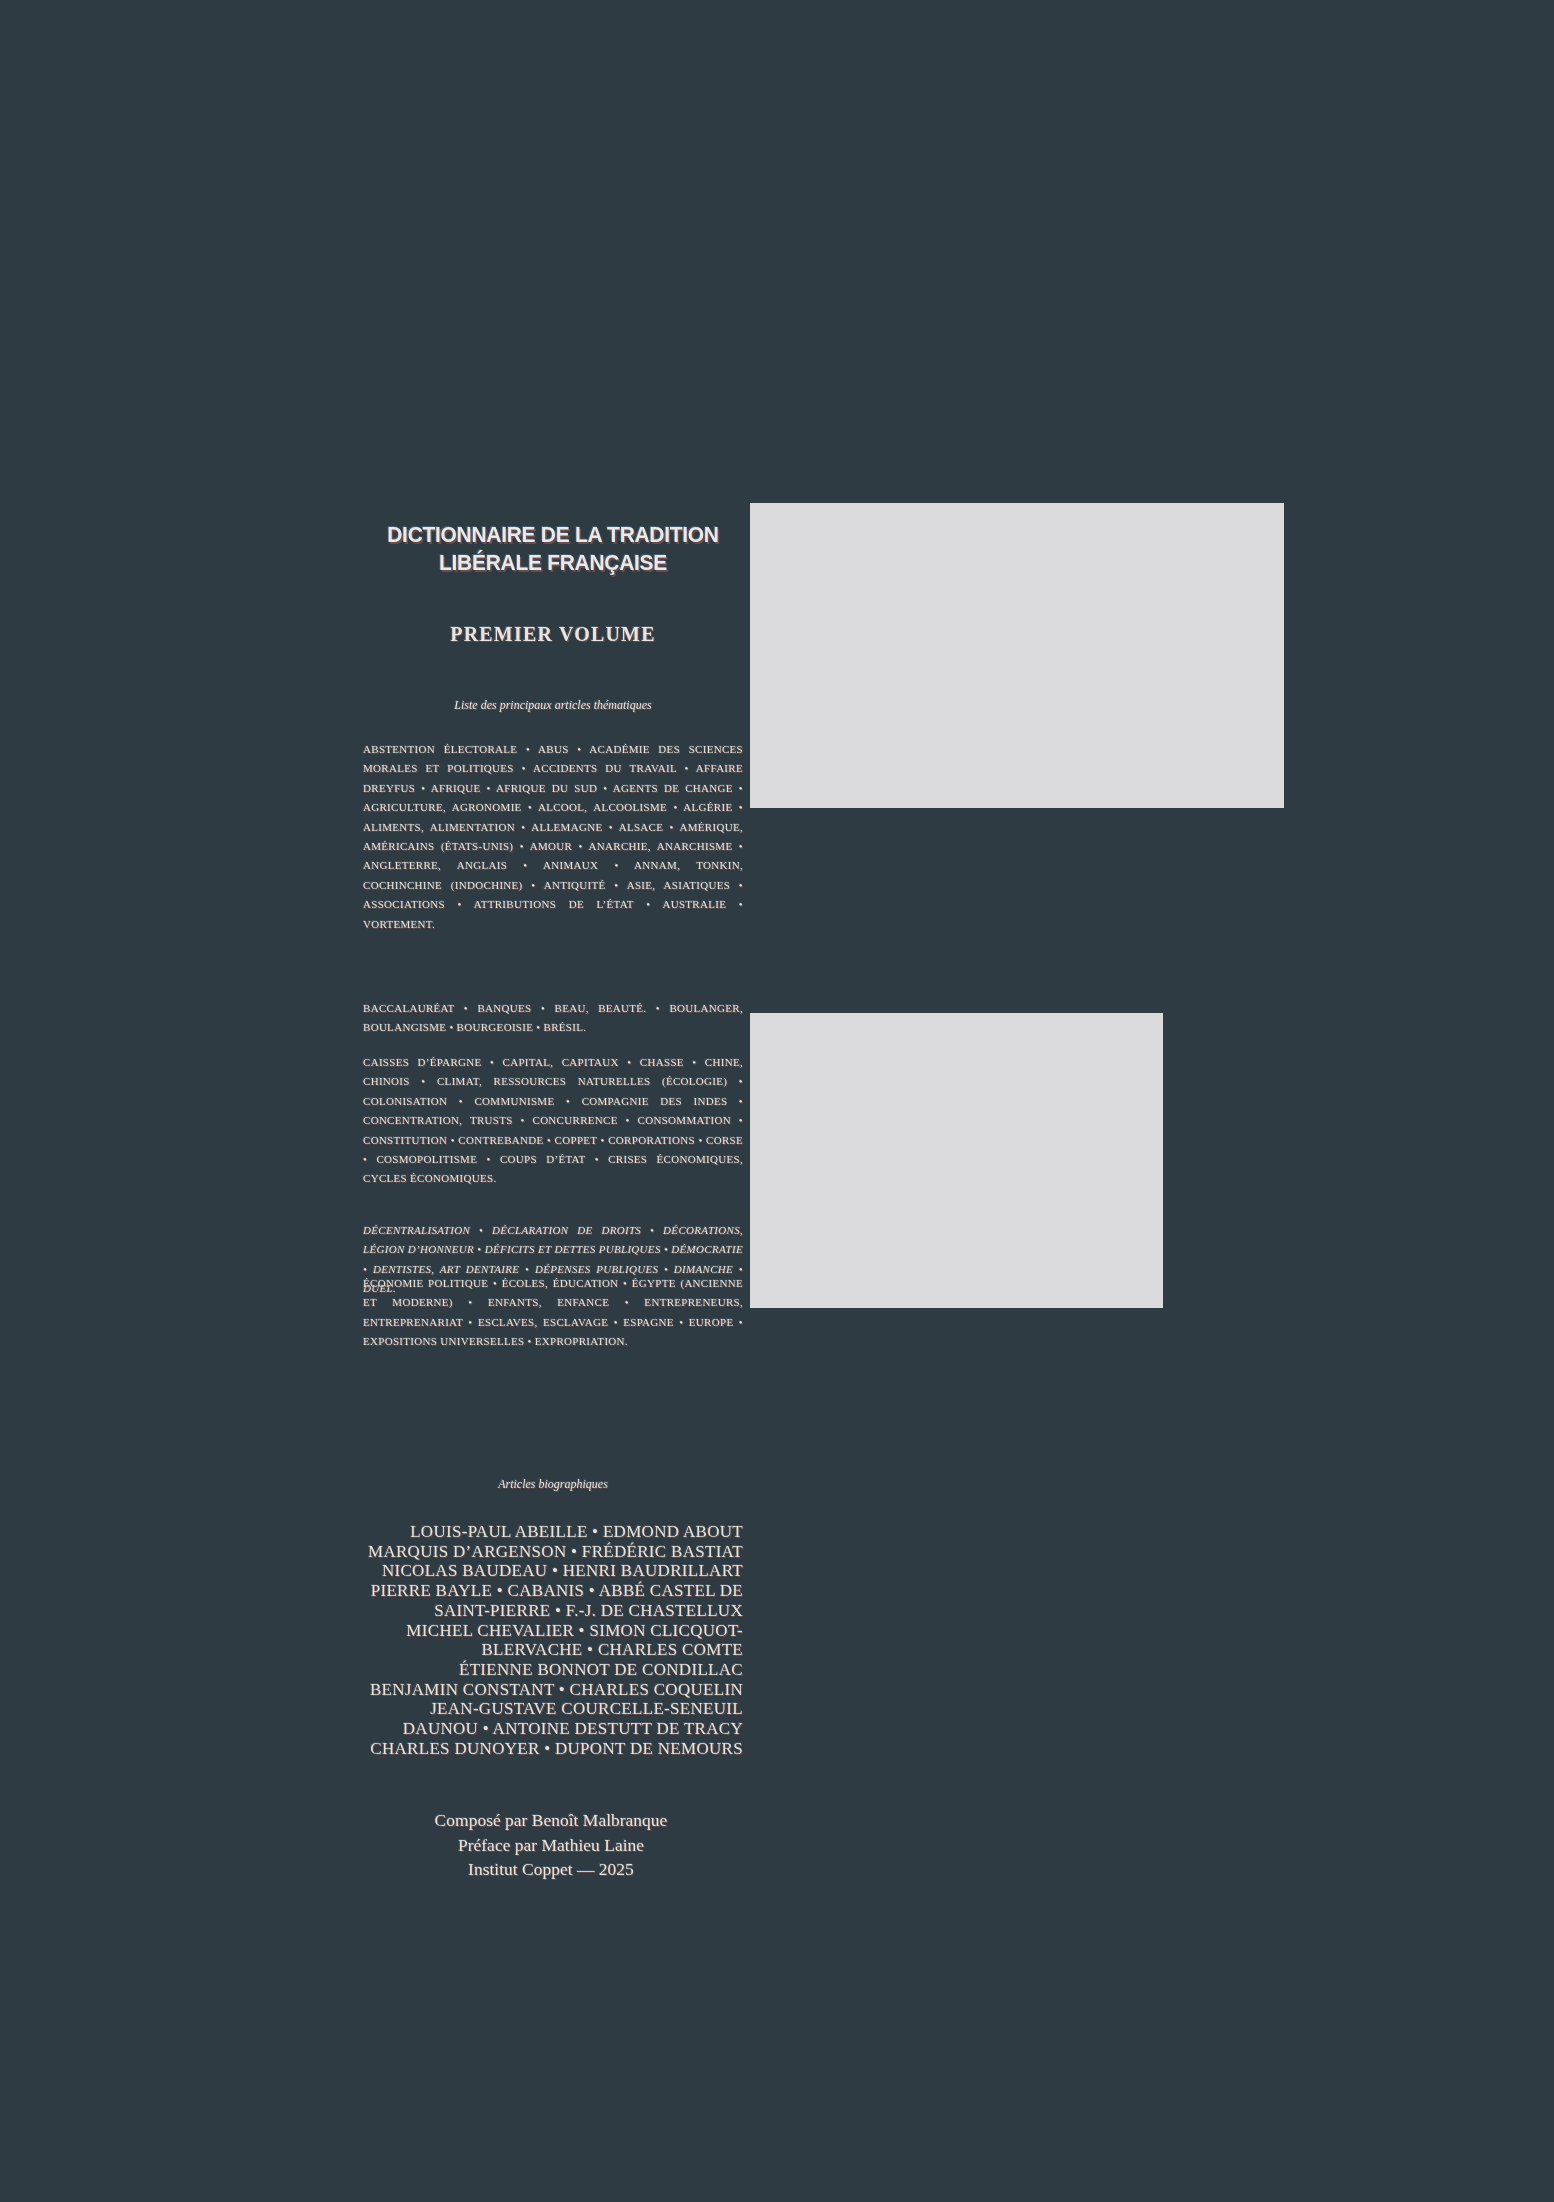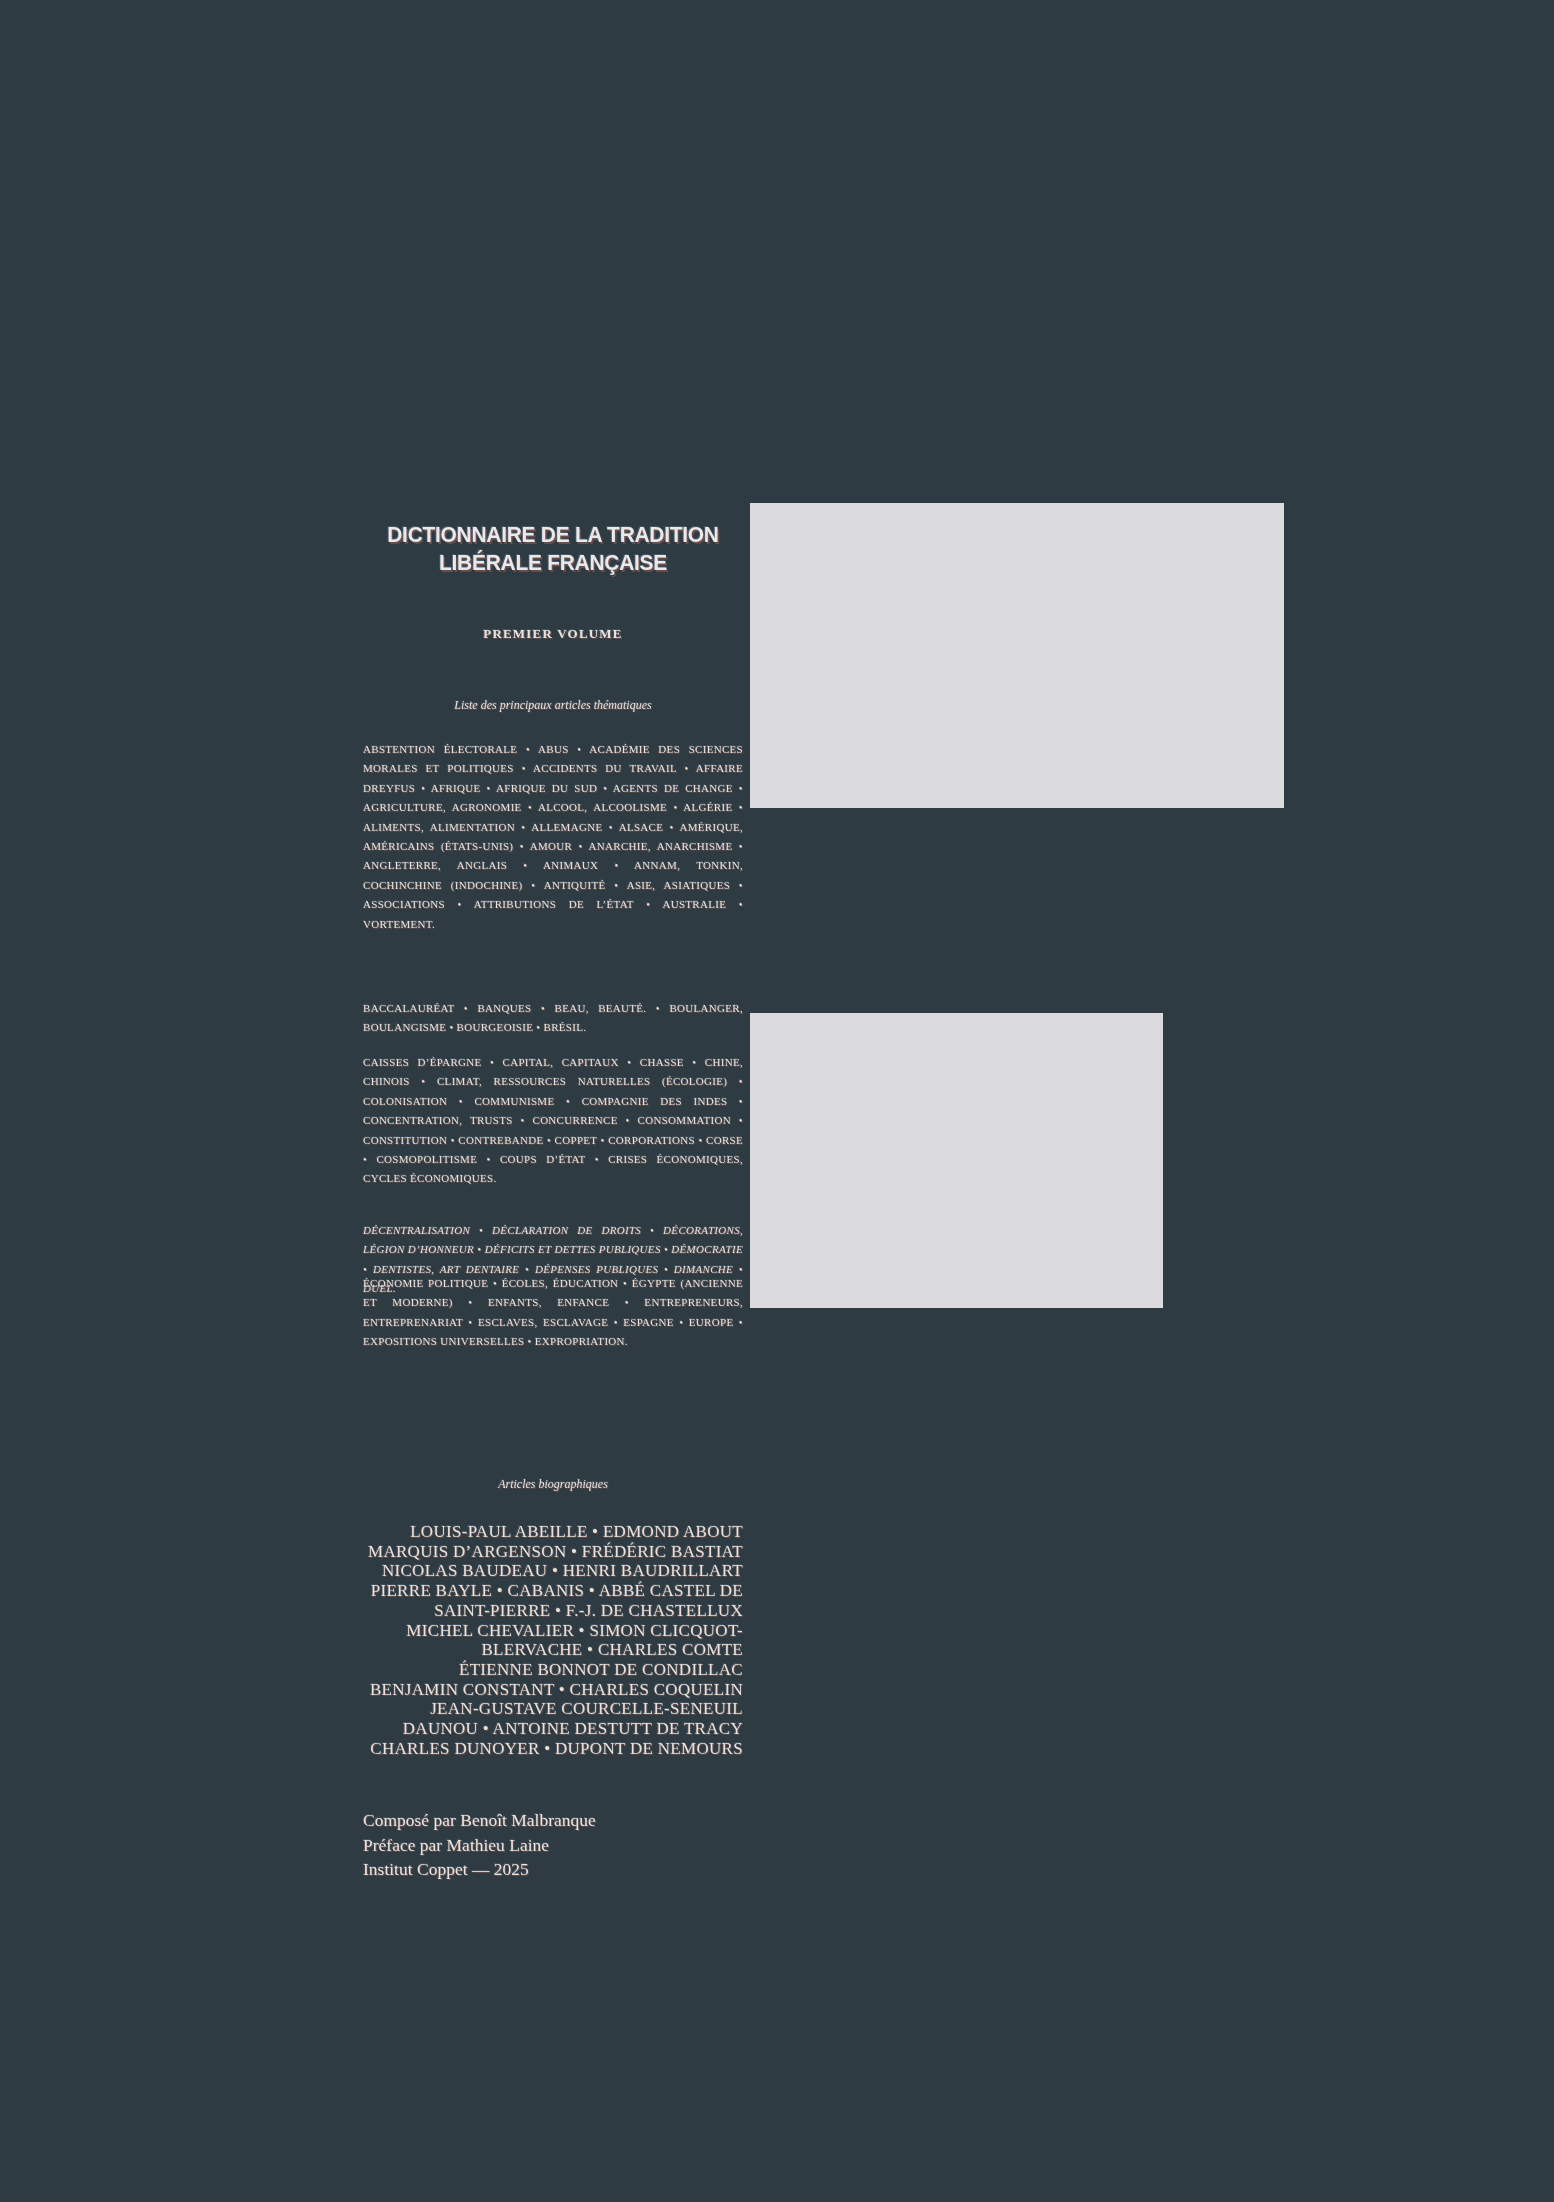--- a/index.html
+++ b/index.html
@@ -43,21 +43,21 @@
     color: #E6EAED;
     transform: scaleY(1.08);
     transform-origin: top center;
     text-shadow: 1.6px 1.8px 0 rgba(163, 90, 72, 0.55),
                  -1px -1px 0 rgba(108, 141, 176, 0.38);
   }
   .volume {
     top: 583px;
     text-align: center;
     font-weight: bold;
-    font-size: 13px;
+    font-size: 20px;
     letter-spacing: 1.2px;
     line-height: 22px;
     color: #E9E5DE;
     text-shadow: 1.2px 1.2px 0 rgba(163, 90, 72, 0.5),
                  -1px -1px 0 rgba(108, 141, 176, 0.35);
   }
   .section-heading {
     text-align: center;
     font-style: italic;
     font-size: 12px;
@@ -93,21 +93,21 @@
     line-height: 19.7px;
     letter-spacing: 0.3px;
     color: #E7E2DA;
     text-shadow: 0.9px 1px 0 rgba(163, 90, 72, 0.5),
                  -0.8px -0.8px 0 rgba(108, 141, 176, 0.32);
   }
 
   .credits {
     top: 1768px;
     width: 376px;
-    text-align: left;
+    text-align: center;
     white-space: pre-line;
     font-size: 17.5px;
     line-height: 24.5px;
     color: #E9E5DE;
     text-shadow: 1px 1.1px 0 rgba(163, 90, 72, 0.5),
                  -0.8px -0.8px 0 rgba(108, 141, 176, 0.32);
   }
 </style>
 </head>
 <body>

